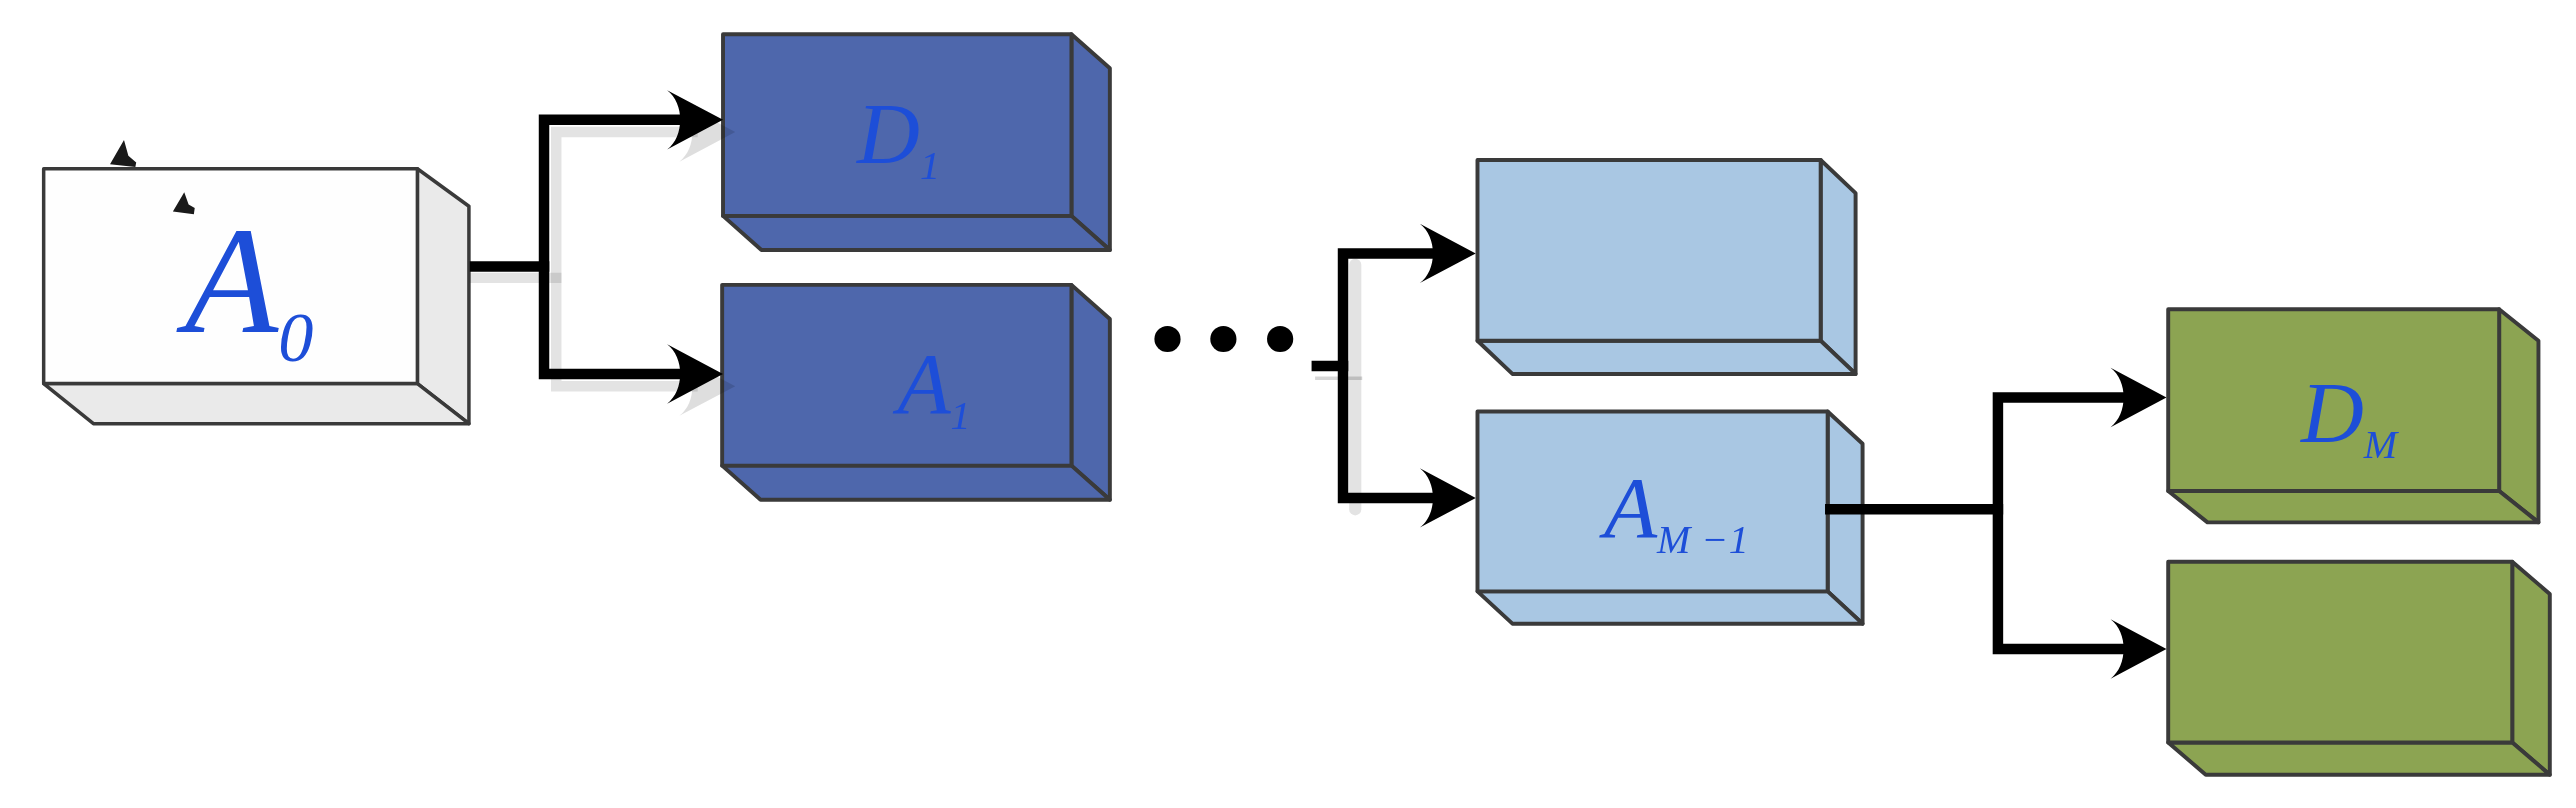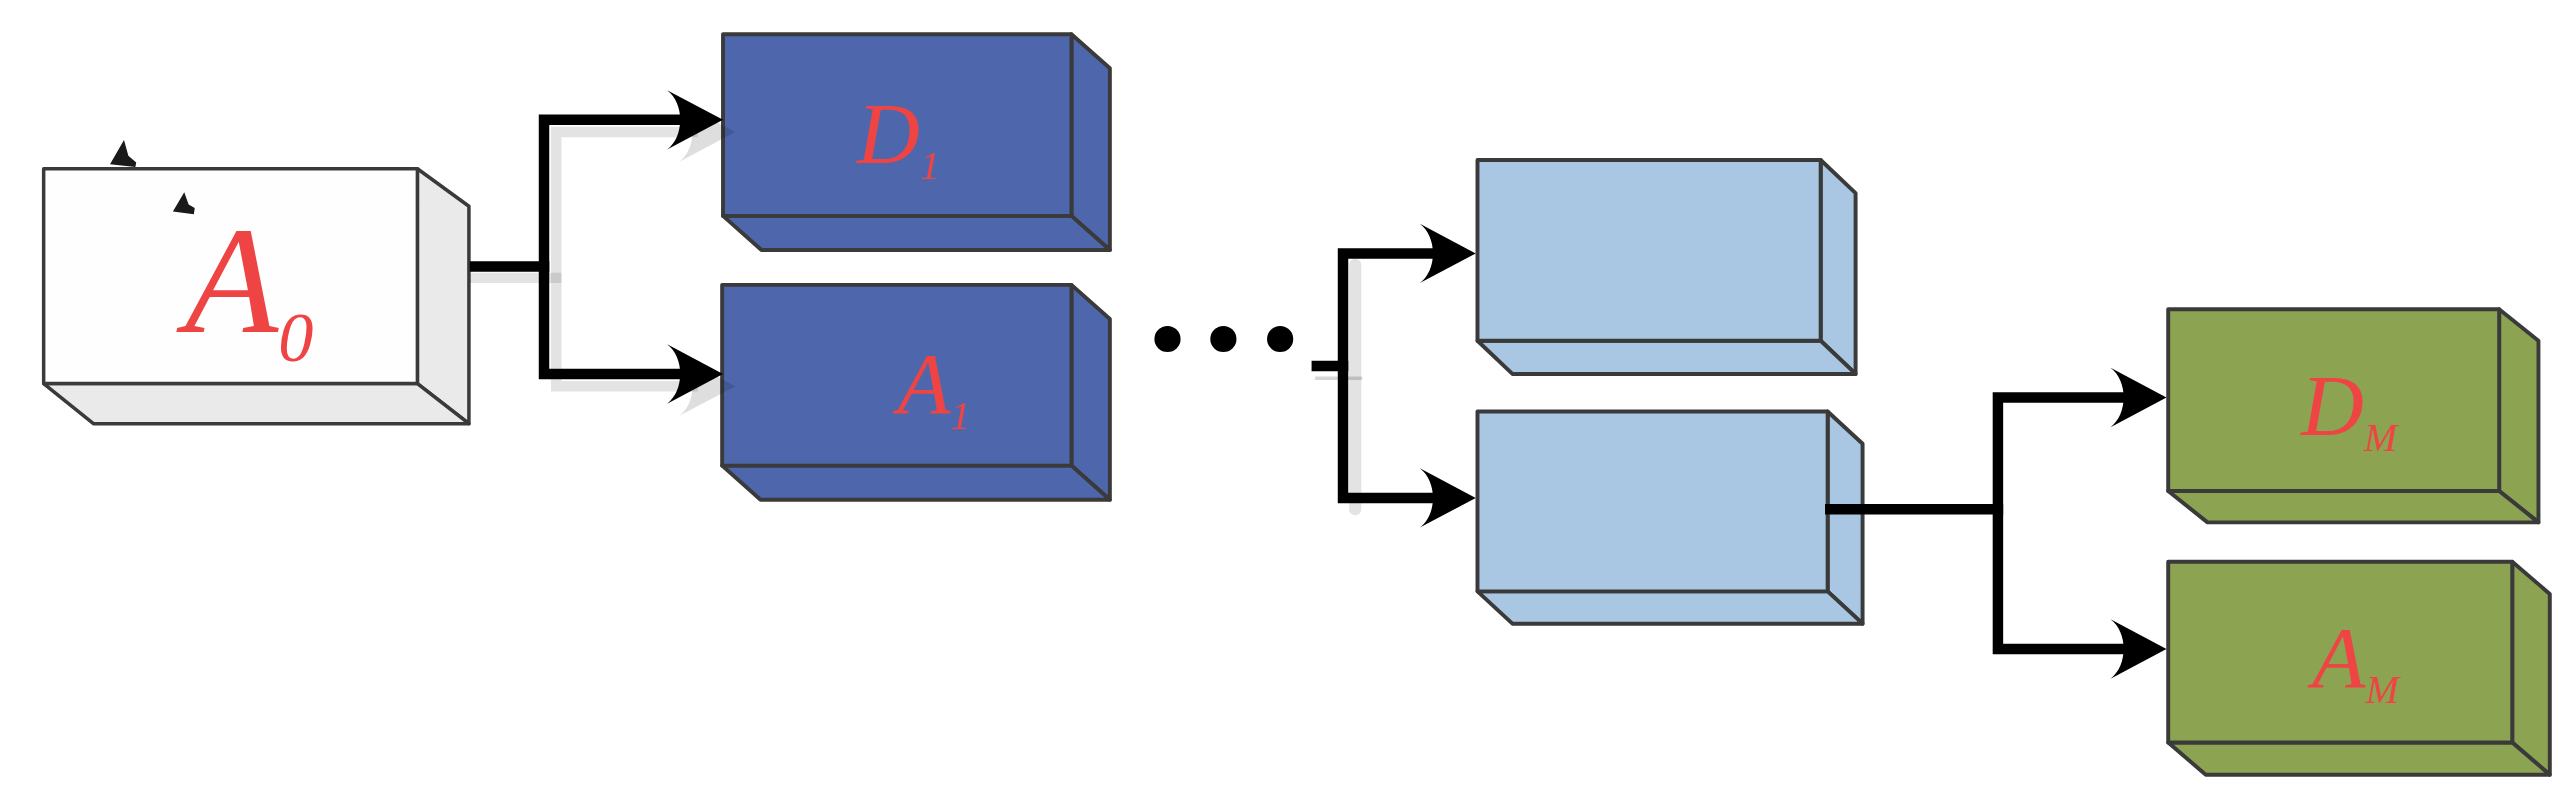--- a/index.html
+++ b/index.html
@@ -10,21 +10,21 @@
   .face-thin{stroke:#3a3a3a;stroke-width:4;stroke-linejoin:round;}
   .wire{stroke:#000000;stroke-width:12;fill:none;stroke-linejoin:miter;stroke-linecap:butt;}
   .wire-shadow{stroke:rgba(0,0,0,0.11);stroke-width:12;fill:none;stroke-linejoin:miter;}
   .wire-shadow-round{stroke:rgba(0,0,0,0.11);stroke-width:14;fill:none;stroke-linecap:round;}
   .wire-shadow-thin{stroke:rgba(0,0,0,0.16);stroke-width:4;fill:none;}
   .arrowhead{fill:#000000;stroke:none;}
   .arrowhead-shadow{fill:rgba(0,0,0,0.13);stroke:none;}
   .dot{fill:#000000;}
   .speck{fill:#1a1a1a;}
   .label{position:absolute;display:flex;align-items:center;justify-content:center;
-         font-style:italic;color:#ef4444;pointer-events:none;}
+         font-style:italic;color:#1d4ed8;pointer-events:none;}
   .label-std{font-size:87px;}
   .label-xl{font-size:153px;}
   .sub{font-size:0.46em;vertical-align:-0.42em;letter-spacing:0.01em;}
 </style>
 </head>
 <body>
 
 <div id="stage">
 
   <svg id="diagram-svg" width="2576" height="809" viewBox="0 0 2950 926">
@@ -121,23 +121,23 @@
 
   <div class="label label-std" style="left:723px;top:34px;width:348px;height:182px;transform:translate(1.7px,10.5px);">
     <span><span>D</span><span class="sub">1</span></span>
   </div>
 
   <div class="label label-std" style="left:722px;top:285px;width:421px;height:181px;transform:translate(1.7px,10.5px);">
     <span><span>A</span><span class="sub">1</span></span>
   </div>
 
 
+  <div class="label label-std" style="left:1477px;top:411px;width:350px;height:180px;transform:translate(24.5px,8.7px);">
+    <span><span>A</span><span class="sub">M −1</span></span>
+  </div>
 
-  <div class="label label-std" style="left:2168px;top:308px;width:331px;height:182px;transform:translate(15.7px,8.7px);text-align:right;">
+  <div class="label label-std" style="left:2168px;top:315px;width:331px;height:182px;transform:translate(15.7px,8.7px);text-align:right;">
     <span><span>D</span><span class="sub">M</span></span>
   </div>
 
-  <div class="label label-std" style="left:2168px;top:561px;width:344px;height:181px;transform:translate(15.7px,8.7px);">
-    <span><span>A</span><span class="sub">M</span></span>
-  </div>
 
 </div>
 
 
 </body></html>

